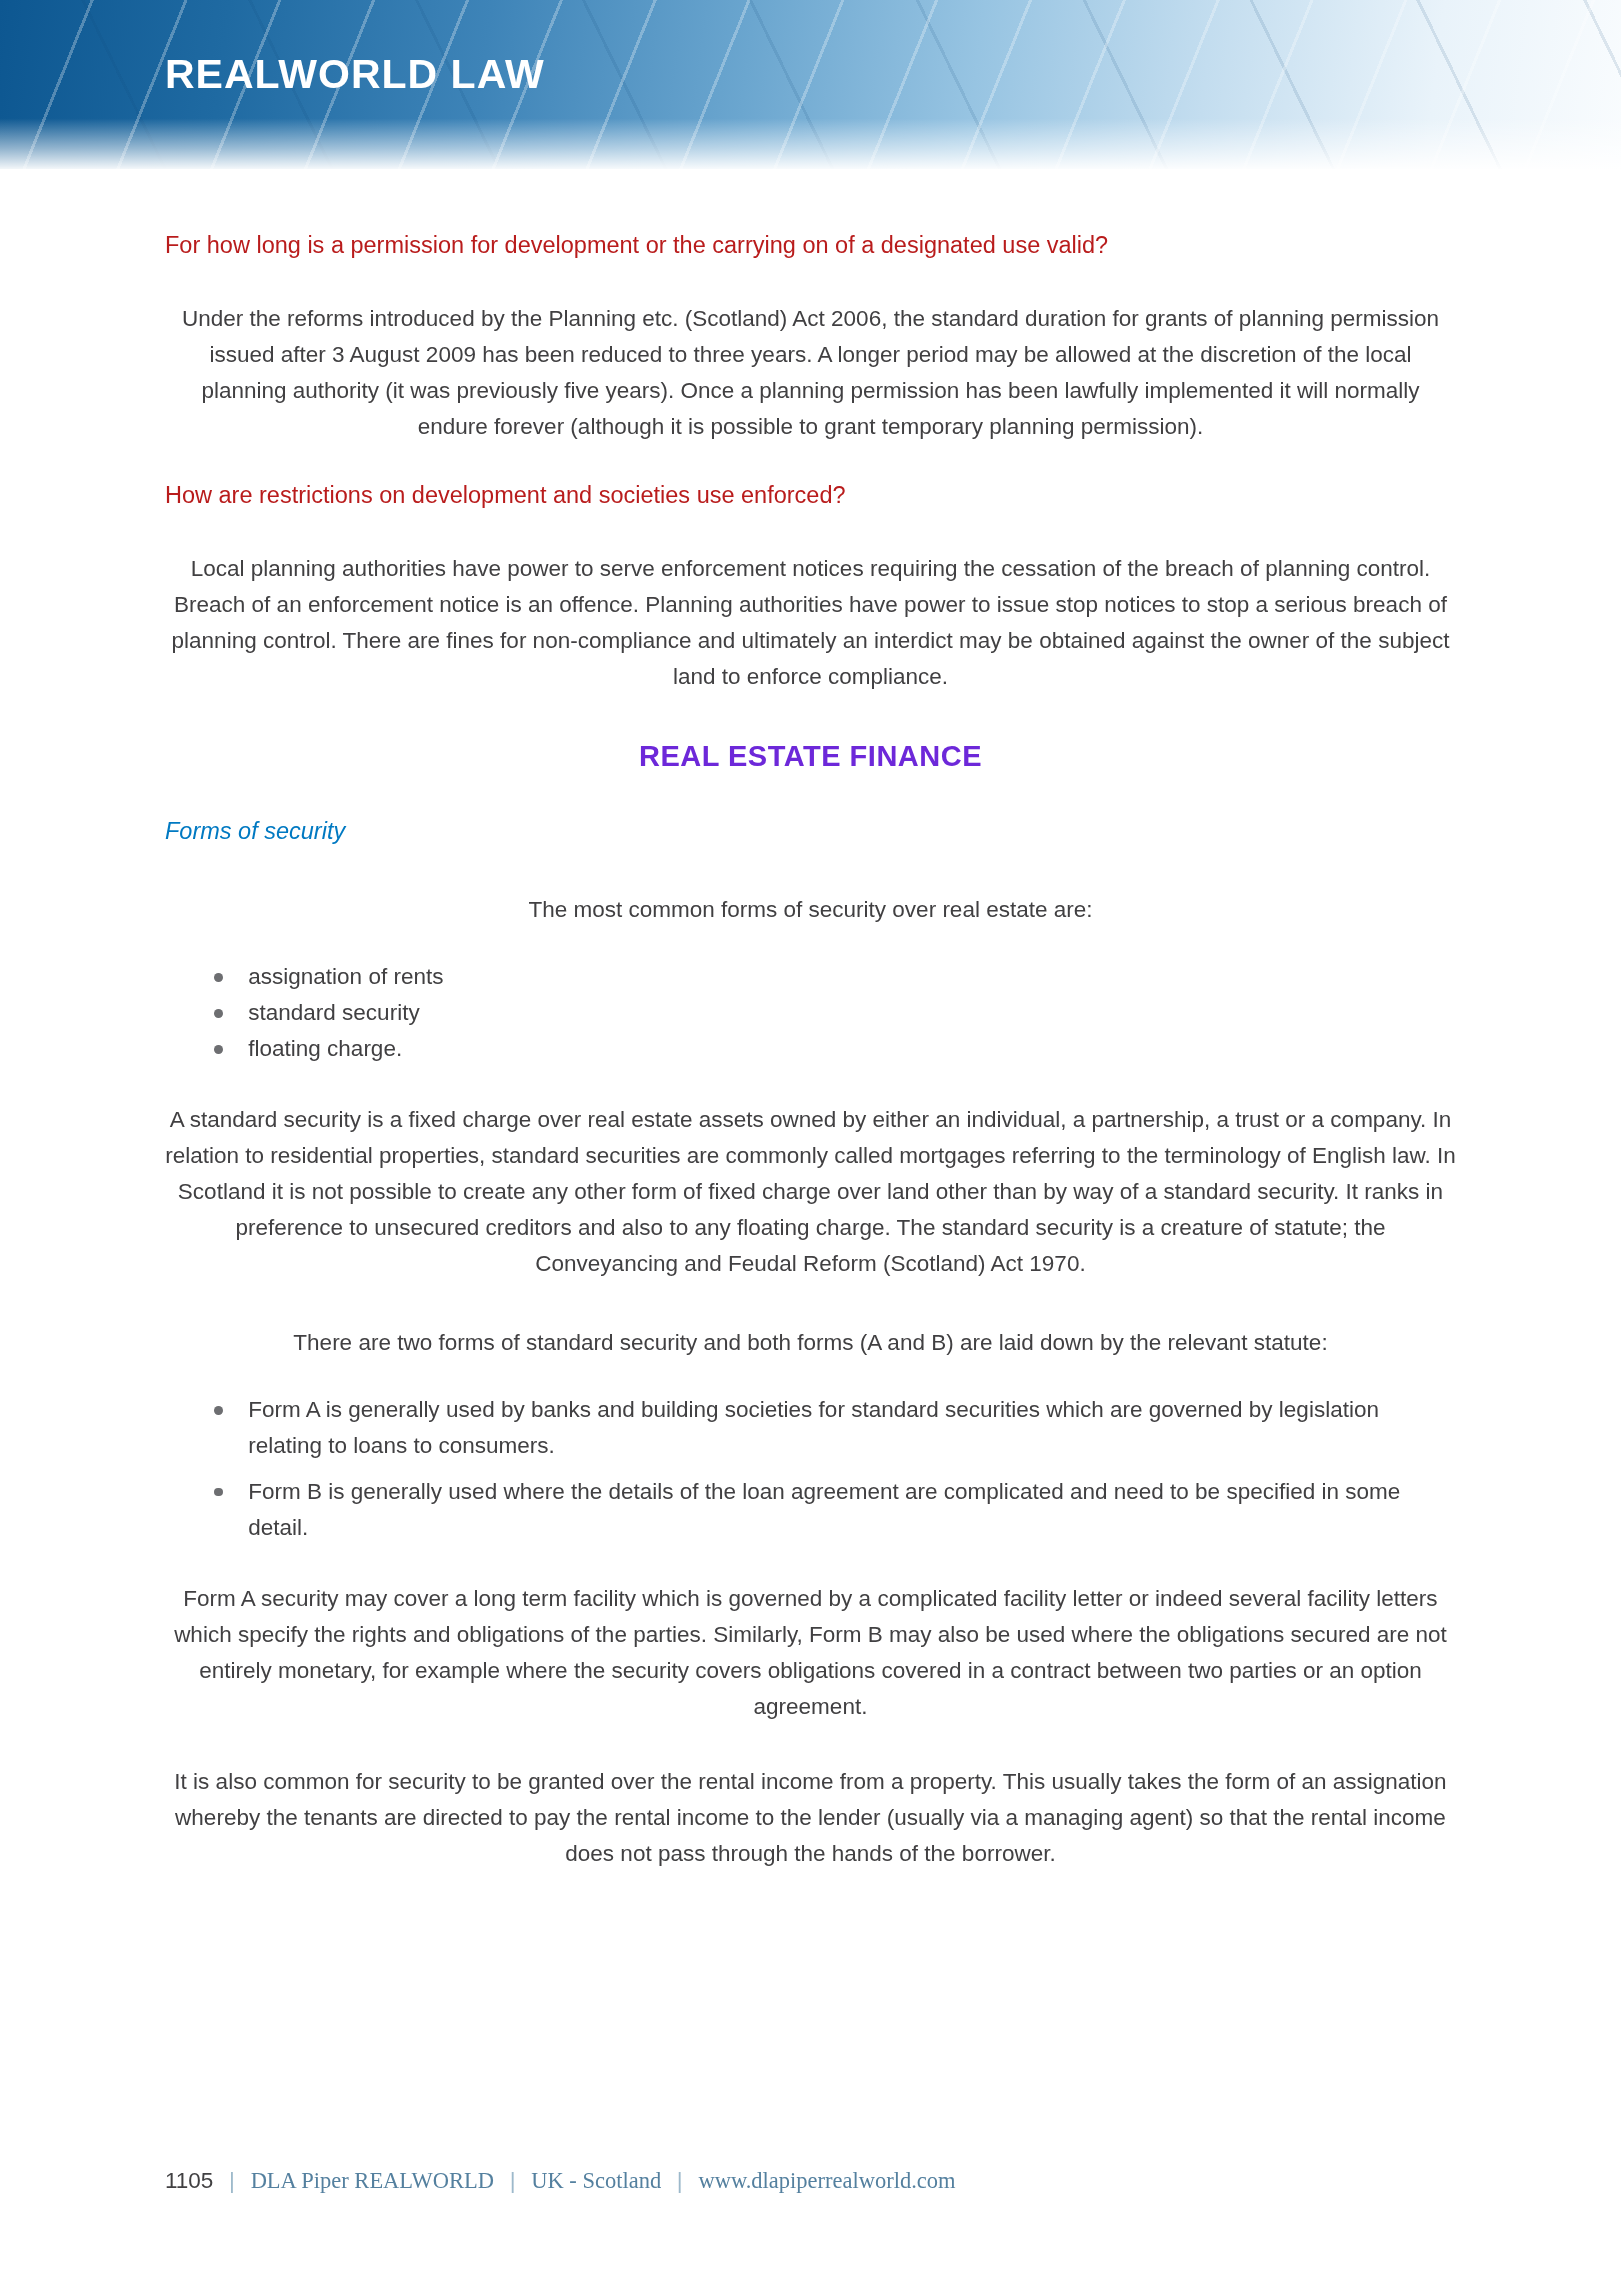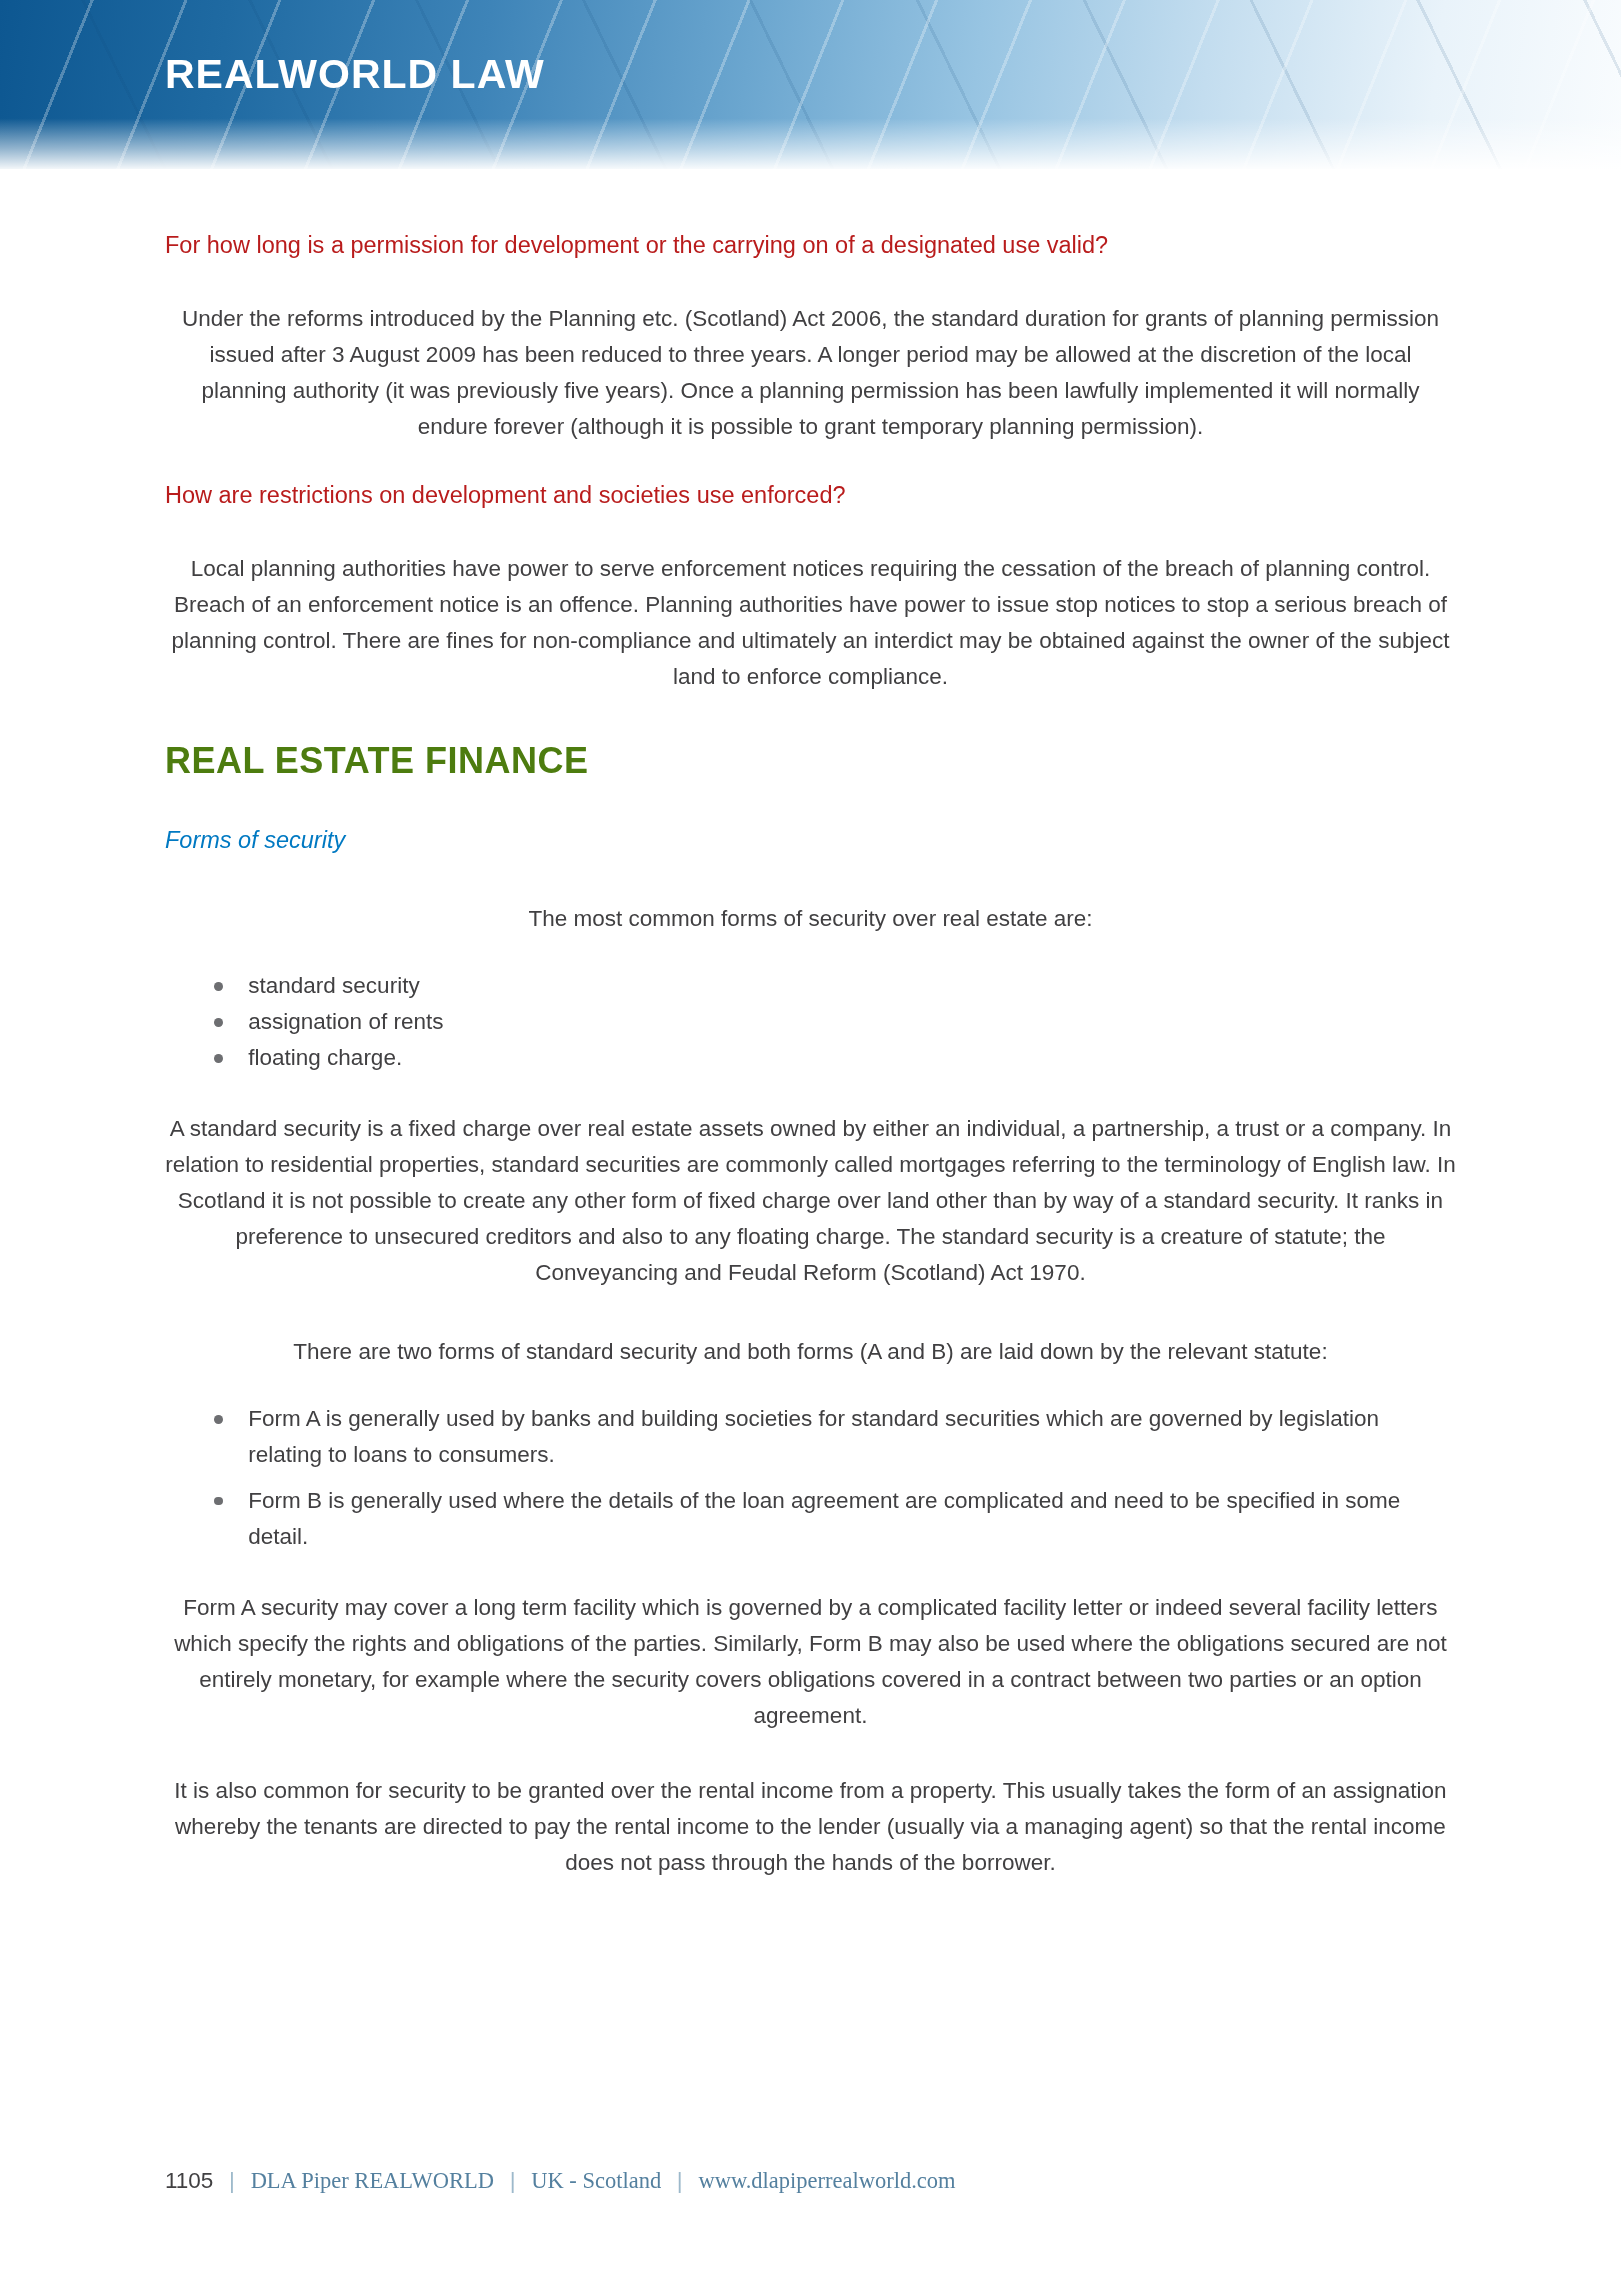--- a/index.html
+++ b/index.html
@@ -47,26 +47,27 @@
   }
   .q-heading.mt { margin-top: 33px; }
   .para {
     font-size: 22.5px;
     line-height: 36px;
     color: #414042;
     margin-bottom: 27.4px;
     text-align: center;
   }
   .section-title {
-    color: #4d7c0f;
-    font-size: 36px;
+    color: #6d28d9;
+    font-size: 29px;
     font-weight: bold;
     letter-spacing: 0.5px;
     margin-top: 45px;
     margin-bottom: 0;
+    text-align: center;
   }
   .sub-heading {
     color: #0079c2;
     font-size: 23.5px;
     font-style: italic;
     margin-top: 45px;
   }
   .q-heading.after-sub { margin-top: 47px; margin-bottom: 0; }
   .intro { margin-top: 47px; margin-bottom: 0; }
 
@@ -127,25 +128,25 @@
   <h1 class="section-title">REAL ESTATE FINANCE</h1>
 
   <div class="sub-heading">Forms of security</div>
 
 
   <p class="para intro">The most common forms of security over real estate are:</p>
 
   <ul class="bullets">
     <li>
       <span class="dot"></span>
-      <span>standard security</span>
+      <span>assignation of rents</span>
     </li>
     <li>
       <span class="dot"></span>
-      <span>assignation of rents</span>
+      <span>standard security</span>
     </li>
     <li>
       <span class="dot"></span>
       <span>floating charge.</span>
     </li>
   </ul>
 
   <p class="para mt36">A standard security is a fixed charge over real estate assets owned by either an individual, a partnership, a trust or a company. In relation to residential properties, standard securities are commonly called mortgages referring to the terminology of English law. In Scotland it is not possible to create any other form of fixed charge over land other than by way of a standard security. It ranks in preference to unsecured creditors and also to any floating charge. The standard security is a creature of statute; the Conveyancing and Feudal Reform (Scotland) Act 1970.</p>
 
   <p class="para mt44">There are two forms of standard security and both forms (A and B) are laid down by the relevant statute:</p>

